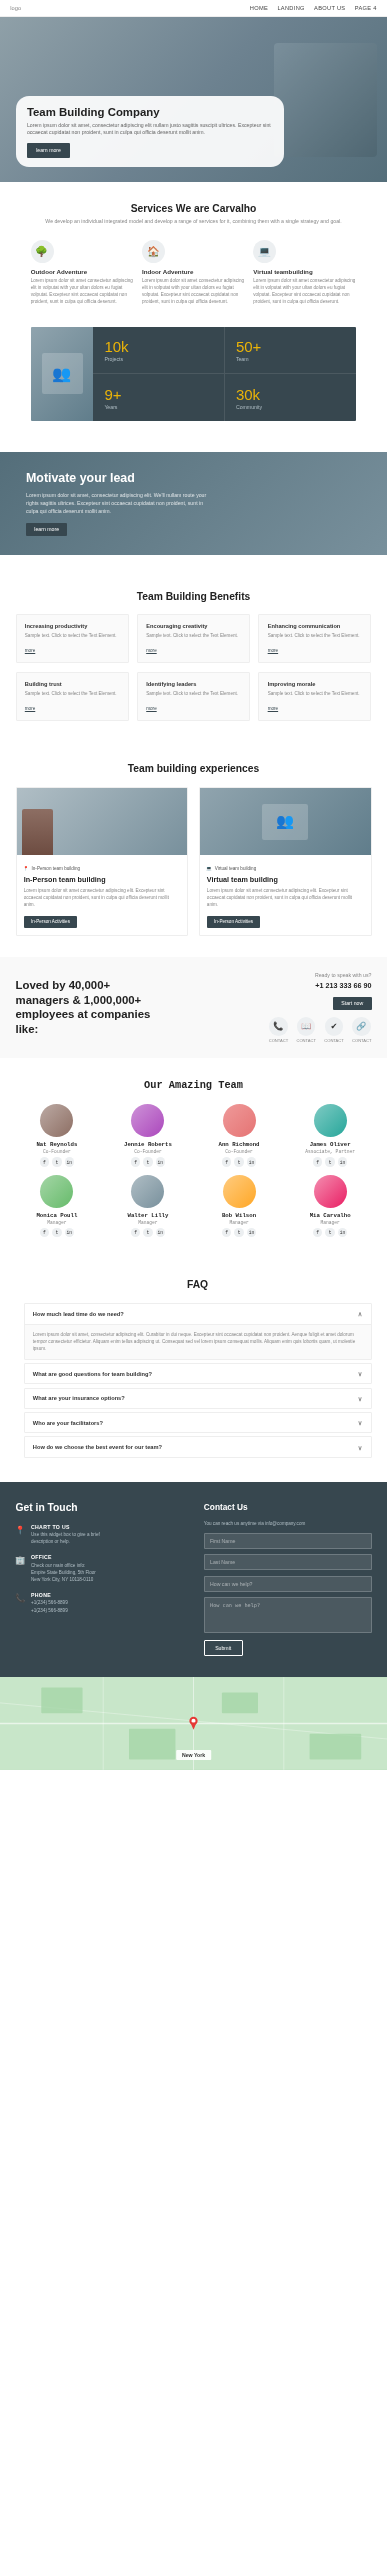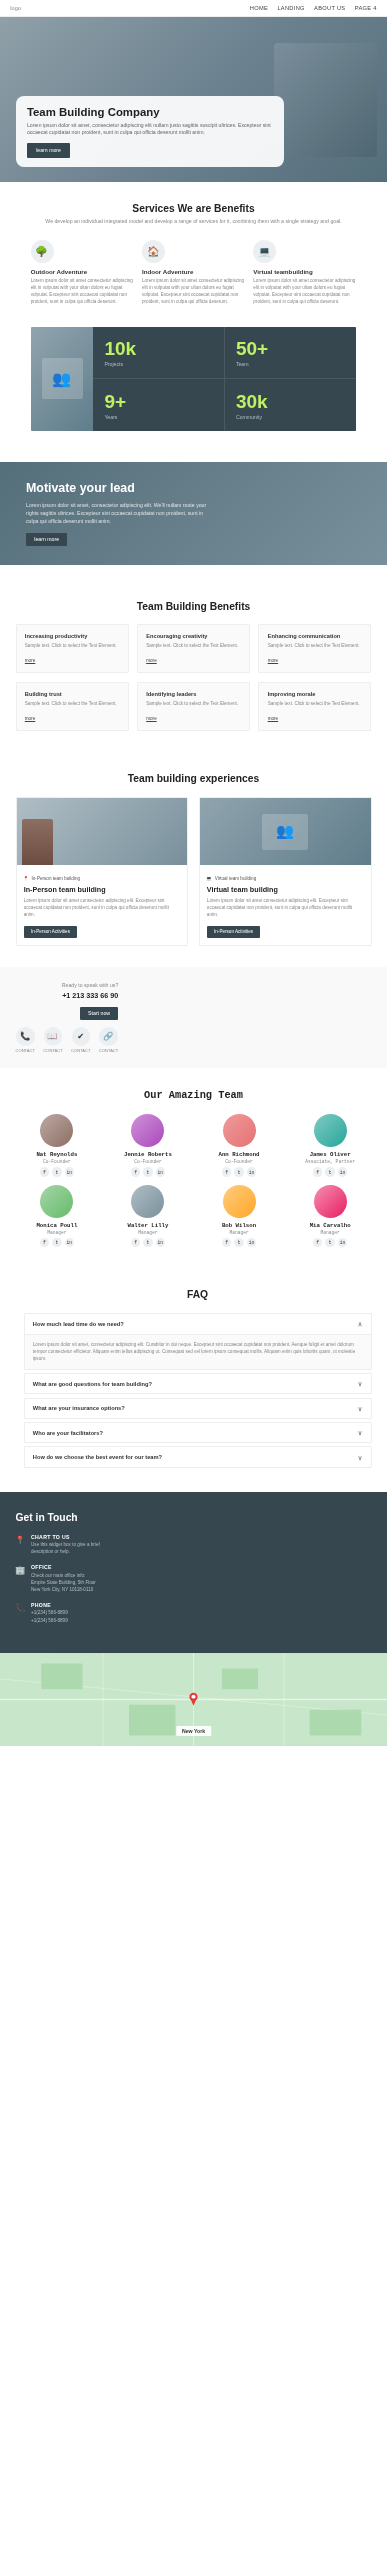--- a/index.html
+++ b/index.html
@@ -19,21 +19,21 @@
       position: relative; height: 165px; overflow: hidden;
       background: linear-gradient(to bottom right, #b0bec5, #78909c);
       display: flex; align-items: flex-end;
     }
     .hero-bg {
       position: absolute; inset: 0;
       background: linear-gradient(135deg, #8fa0a8 0%, #6d8290 50%, #546e7a 100%);
     }
     .hero-overlay {
       position: absolute; bottom: 15.5px; left: 15.5px; right: 103px;
-      background: rgba(255,255,255,0.92); padding: 9.3px 11.4px; border-radius: 8px;
+      background: rgba(255,255,255,0.92); padding: 9.3px 11.4px; border-radius: 13px;
     }
     .hero-overlay h1 { font-size: 11.4px; font-weight: 700; color: #222; margin-bottom: 4.1px; }
     .hero-overlay p { font-size: 5.2px; color: #666; line-height: 1.5; margin-bottom: 6.2px; }
     .btn-primary {
       background: #37474f; color: #fff; border: none; padding: 4.1px 9.3px;
       font-size: 5.2px; cursor: pointer; border-radius: 1px;
     }
     .btn-secondary {
       background: #37474f; color: #fff; border: none; padding: 3.6px 8.3px;
       font-size: 5.2px; cursor: pointer; border-radius: 1px;
@@ -57,21 +57,21 @@
     .what-section {
       display: flex; gap: 0; background: #f5f5f5; margin: 0 15.5px; border-radius: 1px; overflow: hidden;
     }
     .what-left { flex: 1; padding: 14.5px; display: flex; flex-direction: column; justify-content: center; }
     .what-left h2 { font-size: 8.3px; font-weight: 700; margin-bottom: 5.2px; color: #222; }
     .what-left p { font-size: 4.6px; color: #888; line-height: 1.6; margin-bottom: 7.2px; }
     .what-stats { flex: 1.2; background: #37474f; display: grid; grid-template-columns: 1fr 1fr; }
     .stat-box { padding: 11.4px; border-right: 0.5px solid rgba(255,255,255,0.1); border-bottom: 0.5px solid rgba(255,255,255,0.1); }
     .stat-box:nth-child(even) { border-right: none; }
     .stat-box:nth-child(3), .stat-box:nth-child(4) { border-bottom: none; }
-    .stat-num { font-size: 19px; font-weight: 700; color: #bef264; }
+    .stat-num { font-size: 15px; font-weight: 400; color: #eab308; }
     .stat-label { font-size: 5.2px; color: #b0bec5; margin-top: 1px; }
 
     
     .motivate-section {
       position: relative; margin: 15.5px 0; height: 103px; overflow: hidden;
       background: linear-gradient(to right, rgba(0,0,0,0.6), rgba(0,0,0,0.3));
       display: flex; align-items: center;
     }
     .motivate-bg {
       position: absolute; inset: 0;
@@ -186,21 +186,21 @@
     <div style="width:103px;height:114px;background:linear-gradient(135deg,#90a4ae,#455a64);border-radius:4.1px;opacity:0.6;"></div>
   </div>
   <div class="hero-overlay">
     <h1>Team Building Company</h1>
     <p>Lorem ipsum dolor sit amet, consectetur adipiscing elit nullam justo sagittis suscipit ultrices. Excepteur sint occaecat cupidatat non proident, sunt in culpa qui officia deserunt mollit anim.</p>
     <button class="btn-primary">learn more</button>
   </div>
 </div>
 
 <div class="section">
-  <h2 class="section-title">Services We are Benefits</h2>
+  <h2 class="section-title">Services We are Carvalho</h2>
   <p class="section-subtitle">We develop an individual integrated model and develop a range of services for it, combining them with a single strategy and goal.</p>
   <div class="services-grid">
     <div class="service-card">
       <div class="service-icon">🌳</div>
       <h3>Outdoor Adventure</h3>
       <p>Lorem ipsum dolor sit amet consectetur adipiscing elit in volputat with your ultan dolors eu fugiat volputat. Excepteur sint occaecat cupidatat non proident, sunt in culpa qui officia deserunt.</p>
     </div>
     <div class="service-card">
       <div class="service-icon">🏠</div>
       <h3>Indoor Adventure</h3>
@@ -315,20 +315,23 @@
         </div>
         <h3>Virtual team building</h3>
         <p>Lorem ipsum dolor sit amet consectetur adipiscing elit. Excepteur sint occaecat cupidatat non proident, sunt in culpa qui officia deserunt mollit anim.</p>
         <button class="btn-dark">In-Person Activities</button>
       </div>
     </div>
   </div>
 </div>
 
 <div class="loved-section">
+  <div class="loved-left">
+    <h2>Loved by 40,000+ managers &amp; 1,000,000+ employees at companies like:</h2>
+  </div>
   <div class="loved-right">
     <p>Ready to speak with us?</p>
     <div class="phone">+1 213 333 66 90</div>
     <button class="btn-secondary">Start now</button>
     <div class="contact-icons">
       <div class="contact-icon-item">
         <div class="icon-circle">📞</div>
         <span>CONTACT</span>
       </div>
       <div class="contact-icon-item">
@@ -490,20 +493,31 @@
       </div>
     </div>
     <div class="contact-info-item">
       <div class="contact-info-icon">📞</div>
       <div class="contact-info-text">
         <h4>PHONE</h4>
         <p>+1(234) 566-8899<br>+1(234) 566-8899</p>
       </div>
     </div>
   </div>
+  <div class="contact-right">
+    <h3>Contact Us</h3>
+    <p>You can reach us anytime via info@company.com</p>
+    <div class="contact-form">
+      <input type="text" placeholder="First Name" style="">
+      <input type="text" placeholder="Last Name" style="">
+      <input type="email" placeholder="How can we help?" style="">
+      <textarea placeholder="How can we help?" style=""></textarea>
+      <button class="btn-submit">Submit</button>
+    </div>
+  </div>
 </div>
 
 <div class="map-section">
   <svg width="387" height="93" style="position:absolute;" viewBox="0 0 750 180">
     <rect width="750" height="180" fill="#c8e6c9"></rect>
 
     <line x1="0" y1="90" x2="750" y2="90" stroke="#fff" stroke-width="3" opacity="0.6"></line>
     <line x1="375" y1="0" x2="375" y2="180" stroke="#fff" stroke-width="2" opacity="0.5"></line>
     <line x1="0" y1="50" x2="750" y2="120" stroke="#fff" stroke-width="1.5" opacity="0.4"></line>
     <line x1="200" y1="0" x2="200" y2="180" stroke="#fff" stroke-width="1.5" opacity="0.4"></line>

